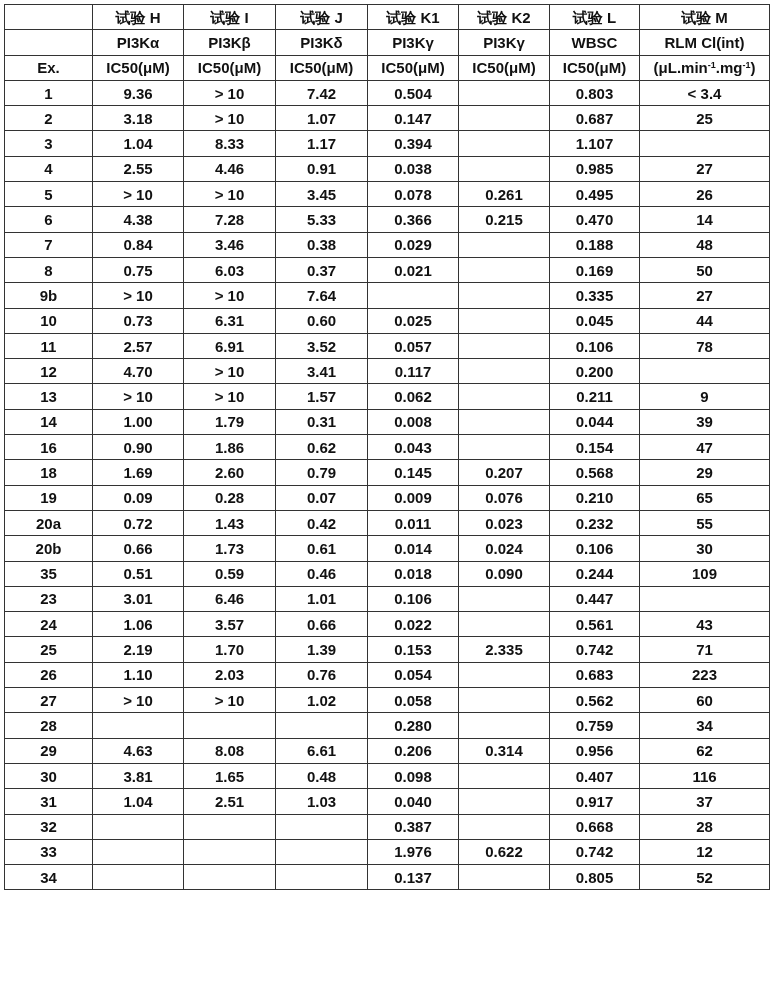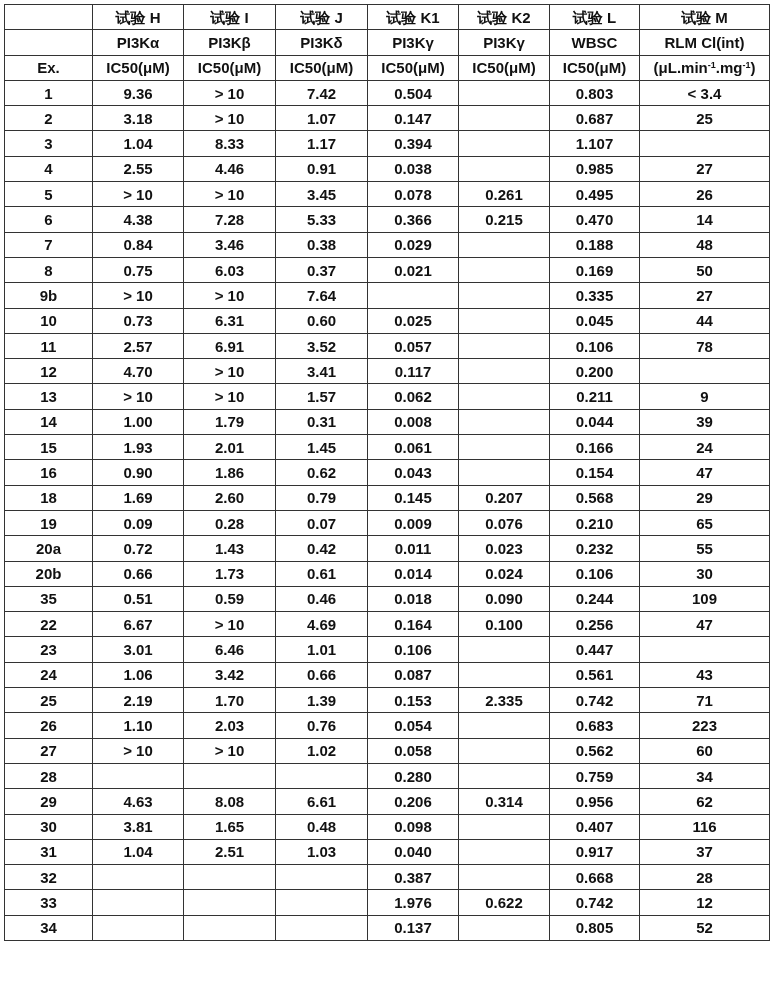--- a/index.html
+++ b/index.html
@@ -198,30 +198,20 @@
         <td>14</td>
         <td>1.00</td>
         <td>1.79</td>
         <td>0.31</td>
         <td>0.008</td>
         <td></td>
         <td>0.044</td>
         <td>39</td>
       </tr>
       <tr>
-        <td>15</td>
-        <td>1.93</td>
-        <td>2.01</td>
-        <td>1.45</td>
-        <td>0.061</td>
-        <td></td>
-        <td>0.166</td>
-        <td>24</td>
-      </tr>
-      <tr>
         <td>16</td>
         <td>0.90</td>
         <td>1.86</td>
         <td>0.62</td>
         <td>0.043</td>
         <td></td>
         <td>0.154</td>
         <td>47</td>
       </tr>
       <tr>
@@ -268,45 +258,35 @@
         <td>35</td>
         <td>0.51</td>
         <td>0.59</td>
         <td>0.46</td>
         <td>0.018</td>
         <td>0.090</td>
         <td>0.244</td>
         <td>109</td>
       </tr>
       <tr>
-        <td>22</td>
-        <td>6.67</td>
-        <td>&gt; 10</td>
-        <td>4.69</td>
-        <td>0.164</td>
-        <td>0.100</td>
-        <td>0.256</td>
-        <td>47</td>
-      </tr>
-      <tr>
         <td>23</td>
         <td>3.01</td>
         <td>6.46</td>
         <td>1.01</td>
         <td>0.106</td>
         <td></td>
         <td>0.447</td>
         <td></td>
       </tr>
       <tr>
         <td>24</td>
         <td>1.06</td>
-        <td>3.42</td>
+        <td>3.57</td>
         <td>0.66</td>
-        <td>0.087</td>
+        <td>0.022</td>
         <td></td>
         <td>0.561</td>
         <td>43</td>
       </tr>
       <tr>
         <td>25</td>
         <td>2.19</td>
         <td>1.70</td>
         <td>1.39</td>
         <td>0.153</td>

